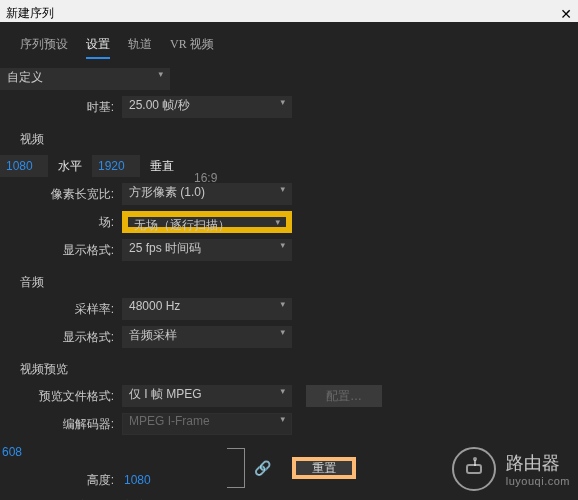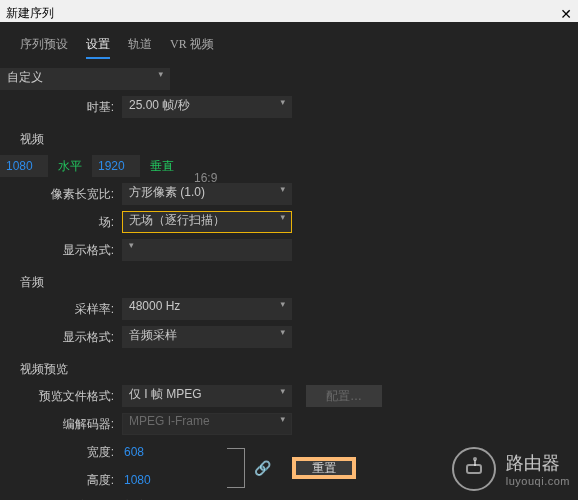--- a/index.html
+++ b/index.html
@@ -7,26 +7,26 @@
   .titlebar { background: #f0f0f0; height: 22px; display: flex; align-items: flex-end; justify-content: space-between; padding: 0 6px; color: #000; font-size: 12px; }
   .close-x { font-size: 14px; font-family: Arial; cursor: default; }
   .content { background: #232323; padding: 10px 0 8px 0; }
   .tabs { display: flex; gap: 18px; padding: 4px 20px 8px; color: #a9a9a9; }
   .tab { cursor: default; padding-bottom: 4px; font-family: Liberation Serif, serif; }
   .tab.active { color: #e8e8e8; border-bottom: 2px solid #2d8ceb; }
   .row { display: flex; align-items: center; height: 24px; margin-bottom: 4px; }
   .label { width: 122px; text-align: right; padding-right: 8px; color: #c8c8c8; }
   .section-title { color: #c8c8c8; padding: 8px 0 6px 20px; }
   .select { background: #2f2f2f; border: 1px solid #2f2f2f; color: #c8c8c8; height: 22px; padding: 0 6px; display: flex; align-items: flex-start; justify-content: space-between; position: relative; }
-  .select.highlight { border: 1px solid #eab308; }
+  .select.highlight { border: 6px solid #eab308; }
   .select.disabled { color: #6a6a6a; background: #2b2b2b; }
   .select .chev { font-size: 9px; color: #9a9a9a; }
   .num-input { background: #2f2f2f; border: none; color: #2d8ceb; height: 22px; width: 48px; padding: 0 6px; display: flex; align-items: center; }
   .num-link { color: #2d8ceb; padding: 0 2px; }
-  .midlabel { color: #22c55e; padding: 0 10px; font-family: Liberation Serif, serif; }
+  .midlabel { color: #e5e5e5; padding: 0 10px; font-family: Liberation Serif, serif; }
   .suffix { color: #8a8a8a; padding-left: 10px; margin-top: 24px; }
   .checkbox-row { display: flex; align-items: center; gap: 6px; padding: 2px 0 2px 28px; color: #c8c8c8; }
   .btn { background: #3a3a3a; border: 4px solid #fdba74; color: #d8d8d8; height: 22px; padding: 0 16px; display: inline-flex; align-items: center; }
   .btn.disabled { color: #6a6a6a; border-color: #3a3a3a; }
   .link-bracket { width: 18px; height: 40px; border-right: 1px solid #8a8a8a; border-top: 1px solid #8a8a8a; border-bottom: 1px solid #8a8a8a; margin: 0 4px; }
   .link-icon { color: #bababa; font-size: 14px; padding: 0 6px; }
   .watermark { position: fixed; right: 8px; bottom: 9px; color: rgba(255,255,255,0.6); text-align: left; display:flex; align-items:center; gap:10px; }
   .wm-circle { width:44px; height:44px; border:2px solid rgba(255,255,255,0.55); border-radius:50%; display:flex; align-items:center; justify-content:center; }
   .wm-inner { width:16px; height:10px; border:2px solid rgba(255,255,255,0.55); border-radius:3px; position:relative; }
   .wm-ant { position:absolute; top:-6px; left:50%; width:2px; height:6px; background:rgba(255,255,255,0.55); }
@@ -92,20 +92,21 @@
     <span class="label">场:</span>
     <div class="select highlight" style="width:170px">
       <span>无场（逐行扫描）</span>
         <span class="chev">▾</span>
     </div>
   </div>
 
   <div class="row">
     <span class="label">显示格式:</span>
     <div class="select" style="width:170px">
+      <span>25 fps 时间码</span>
         <span class="chev">▾</span>
     </div>
   </div>
 
   <div class="section-title">音频</div>
 
   <div class="row">
     <span class="label">采样率:</span>
     <div class="select" style="width:170px">
       <span>48000 Hz</span>
@@ -139,21 +140,20 @@
     <span class="label">编解码器:</span>
     <div class="select disabled" style="width:170px">
       <span>MPEG I-Frame</span>
         <span class="chev">▾</span>
     </div>
   </div>
 
   <div style="display:flex; align-items:center;">
     <div>
       <div class="row">
-        <span class="label">宽度:</span>
         <span class="num-link">608</span>
       </div>
       <div class="row">
         <span class="label">高度:</span>
         <span class="num-link">1080</span>
       </div>
     </div>
     <div style="display:flex; align-items:center; margin-left:70px;">
       <div class="link-bracket"></div>
       <span class="link-icon">🔗</span>

